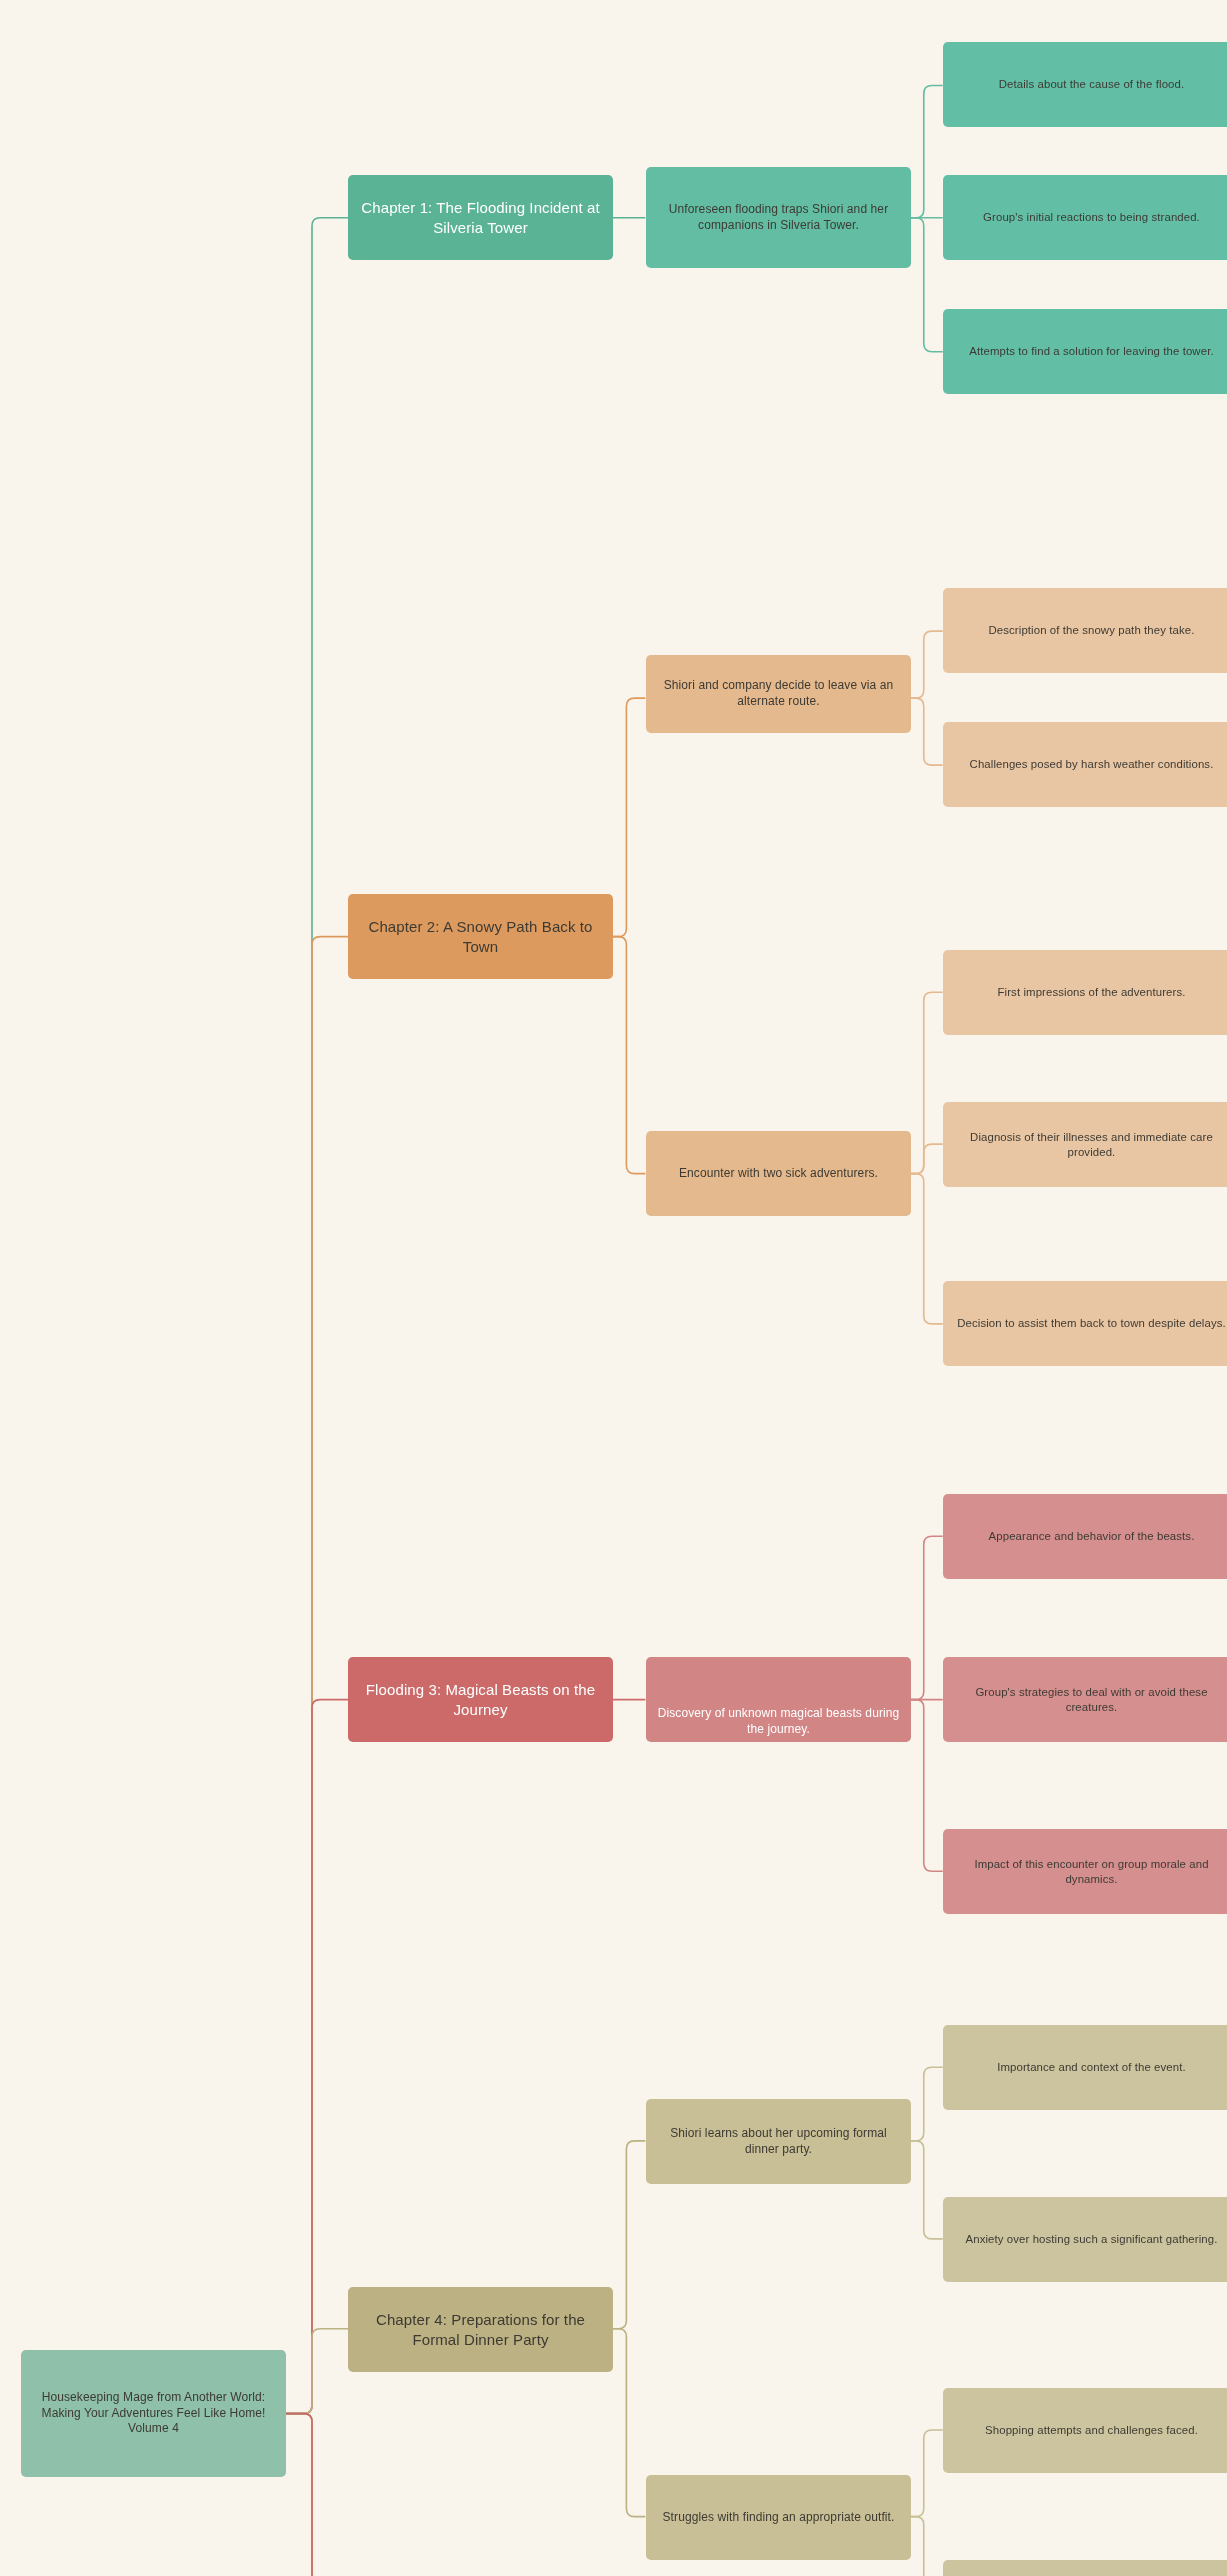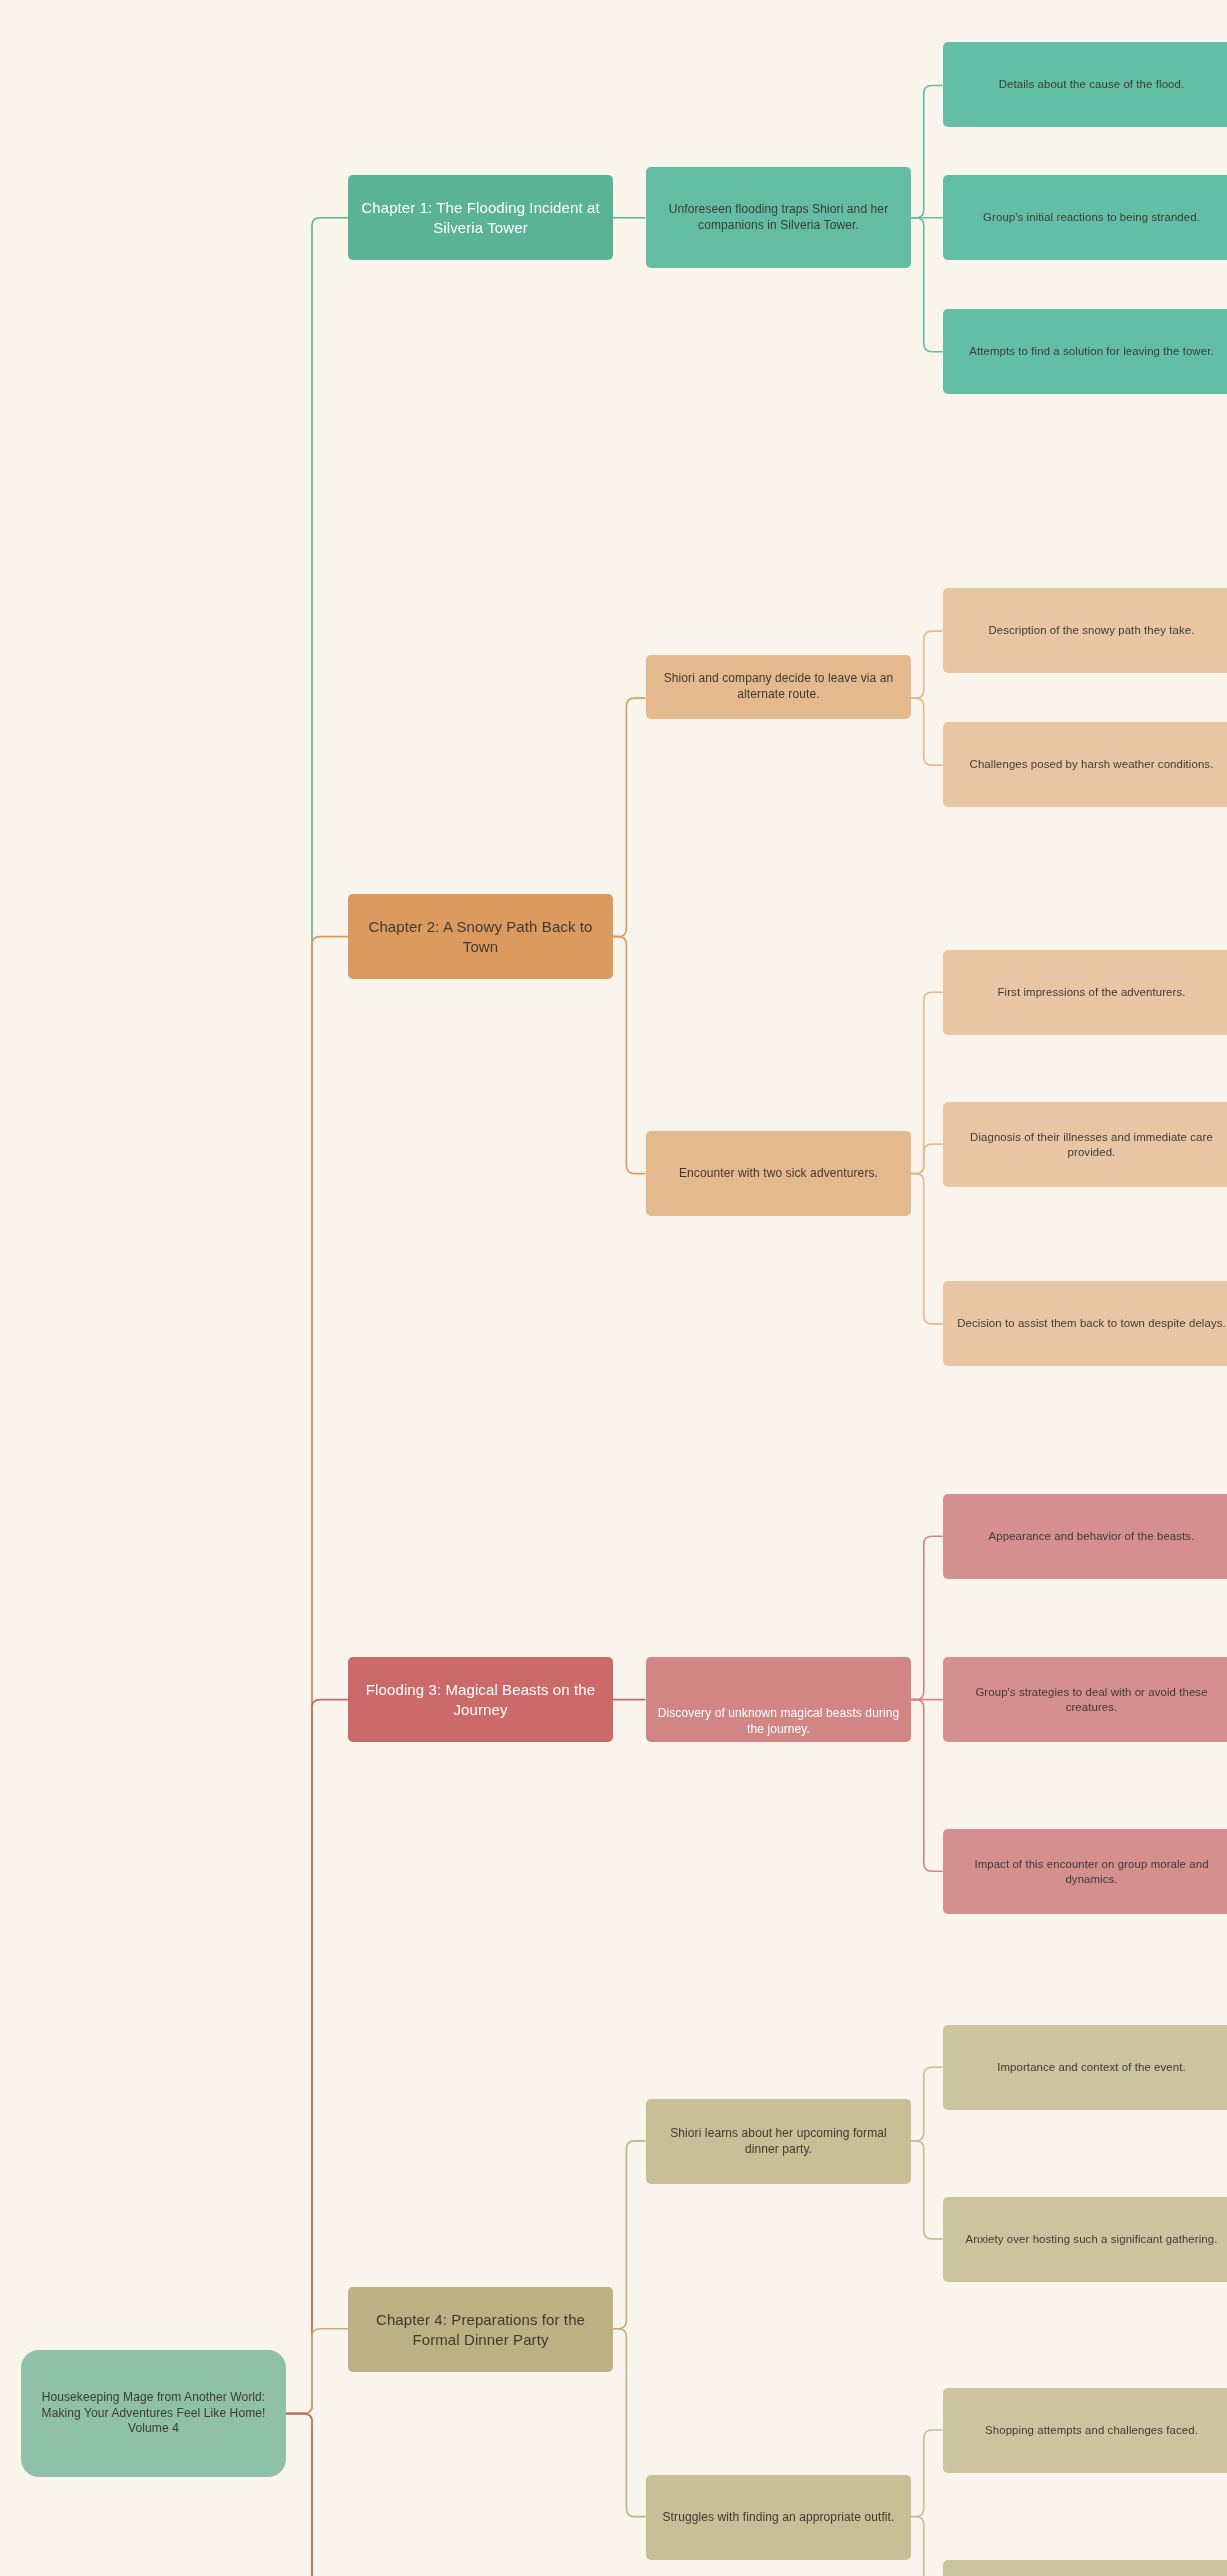--- a/index.html
+++ b/index.html
@@ -38,21 +38,20 @@
     text-align: center;
     padding: 4.9px 8.2px;
     line-height: 1.30;
     color: #ffffff;
     font-size: 12px;
     letter-spacing: 0.1px;
     overflow: hidden;
   }
   .node.root {
     font-size: 12px;
-    border-radius: 18px;
   }
   .node.lvl1 { font-size: 15px; }
   .node.lvl2 { font-size: 12px; }
   .node.lvl3 { font-size: 11.4px; }
 </style>
 </head>
 <body>
 
 <div id="canvas">
   <svg class="links" id="links" viewBox="0 0 1501 3150" width="1227" height="2576">
@@ -118,21 +117,21 @@
       </div>
       <div class="node lvl3" style="left: 943px; top: 175px; width: 297px; height: 85px; background: rgb(98, 191, 166); color: rgb(61, 58, 51);">
         <span>Group's initial reactions to being stranded.</span>
       </div>
       <div class="node lvl3" style="left: 943px; top: 309px; width: 297px; height: 85px; background: rgb(98, 191, 166); color: rgb(61, 58, 51);">
         <span>Attempts to find a solution for leaving the tower.</span>
       </div>
       <div class="node lvl1" style="left: 348px; top: 894px; width: 265px; height: 85px; background: rgb(221, 154, 94); color: rgb(61, 58, 51);">
         <span>Chapter 2: A Snowy Path Back to Town</span>
       </div>
-      <div class="node lvl2" style="left: 646px; top: 655px; width: 265px; height: 64px; background: rgb(228, 185, 141); color: rgb(61, 58, 51); text-align: center;">
+      <div class="node lvl2" style="left: 646px; top: 655px; width: 265px; height: 78px; background: rgb(228, 185, 141); color: rgb(61, 58, 51); text-align: center;">
         <span>Shiori and company decide to leave via an alternate route.</span>
       </div>
       <div class="node lvl3" style="left: 943px; top: 588px; width: 297px; height: 85px; background: rgb(233, 198, 163); color: rgb(61, 58, 51);">
         <span>Description of the snowy path they take.</span>
       </div>
       <div class="node lvl3" style="left: 943px; top: 722px; width: 297px; height: 85px; background: rgb(233, 198, 163); color: rgb(61, 58, 51);">
         <span>Challenges posed by harsh weather conditions.</span>
       </div>
       <div class="node lvl2" style="left: 646px; top: 1131px; width: 265px; height: 85px; background: rgb(228, 185, 141); color: rgb(61, 58, 51);">
         <span>Encounter with two sick adventurers.</span>

